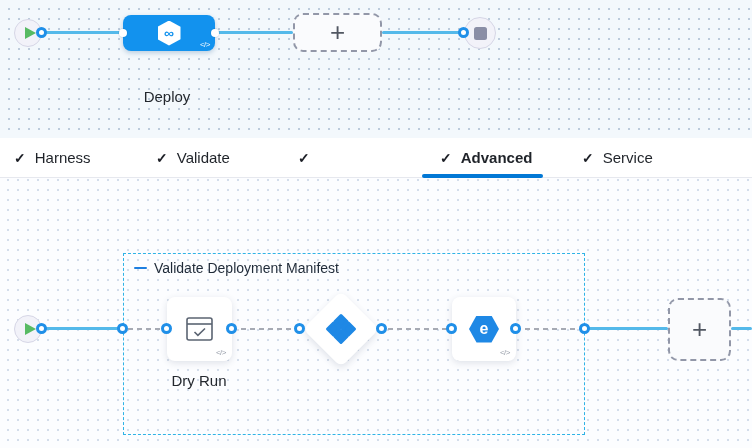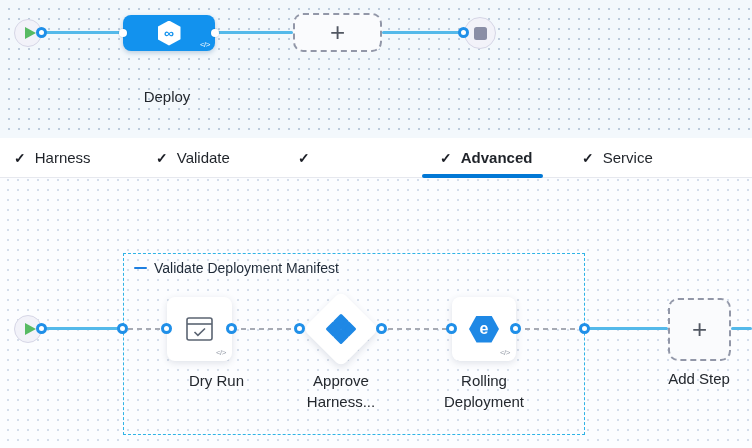--- a/index.html
+++ b/index.html
@@ -166,45 +166,42 @@
 
   <div class="step-card" style="left:167px; top:119px;">
     <svg width="27" height="24" viewBox="0 0 27 24">
       <rect x="1" y="1" width="25" height="22" rx="2" fill="none" stroke="#5b6472" stroke-width="1.6"></rect>
       <line x1="1" y1="7" x2="26" y2="7" stroke="#5b6472" stroke-width="1.6"></line>
       <path d="M8.5 15 l3.4 3.3 L19 11.5" fill="none" stroke="#5b6472" stroke-width="1.6"></path>
     </svg>
     <span class="code-toggle gray">&lt;/&gt;</span>
   </div>
   <div class="ring" style="left:226px; top:145px;"></div>
-  <div class="node-label" style="left:154px; top:192px; width:90px;text-align:right;">Dry Run</div>
+  <div class="node-label" style="left:154px; top:192px; width:90px;">Dry Run</div>
 
   <div class="ring" style="left:294px; top:145px;"></div>
   <div class="diamond">
     <svg width="34" height="34" viewBox="0 0 34 34">
       <g fill="#1e88e5" stroke="#1e88e5" stroke-width="3" stroke-linejoin="round">
         <path d="M17 3.5 L23 9.5 L17 15.5 L11 9.5 Z"></path>
         <path d="M9.5 11 L15.5 17 L9.5 23 L3.5 17 Z"></path>
         <path d="M24.5 11 L30.5 17 L24.5 23 L18.5 17 Z"></path>
         <path d="M17 18.5 L23 24.5 L17 30.5 L11 24.5 Z"></path>
       </g>
     </svg>
   </div>
   <div class="ring" style="left:376px; top:145px;"></div>
-  <div class="node-label" style="left:303px; top:192px; width:76px;">Approve Harness...</div>
 
   <div class="ring" style="left:446px; top:145px;"></div>
   <div class="step-card" style="left:452px; top:119px; width:64px;">
     <div class="hexagon-blue">
       <span>e</span>
     </div>
     <span class="code-toggle gray">&lt;/&gt;</span>
   </div>
   <div class="ring" style="left:510px; top:145px;"></div>
-  <div class="node-label" style="left:434px; top:192px; width:100px;">Rolling Deployment</div>
 
   <div class="ring" style="left:579px; top:145px;"></div>
 
   <div class="add-box" style="left:668px; top:120px; width:63px; height:63px; border-radius:10px;">
     <span class="plus">+</span>
   </div>
-  <div class="node-label" style="left:659px; top:190px; width:80px;">Add Step</div>
 </div>
 
 </body></html>

